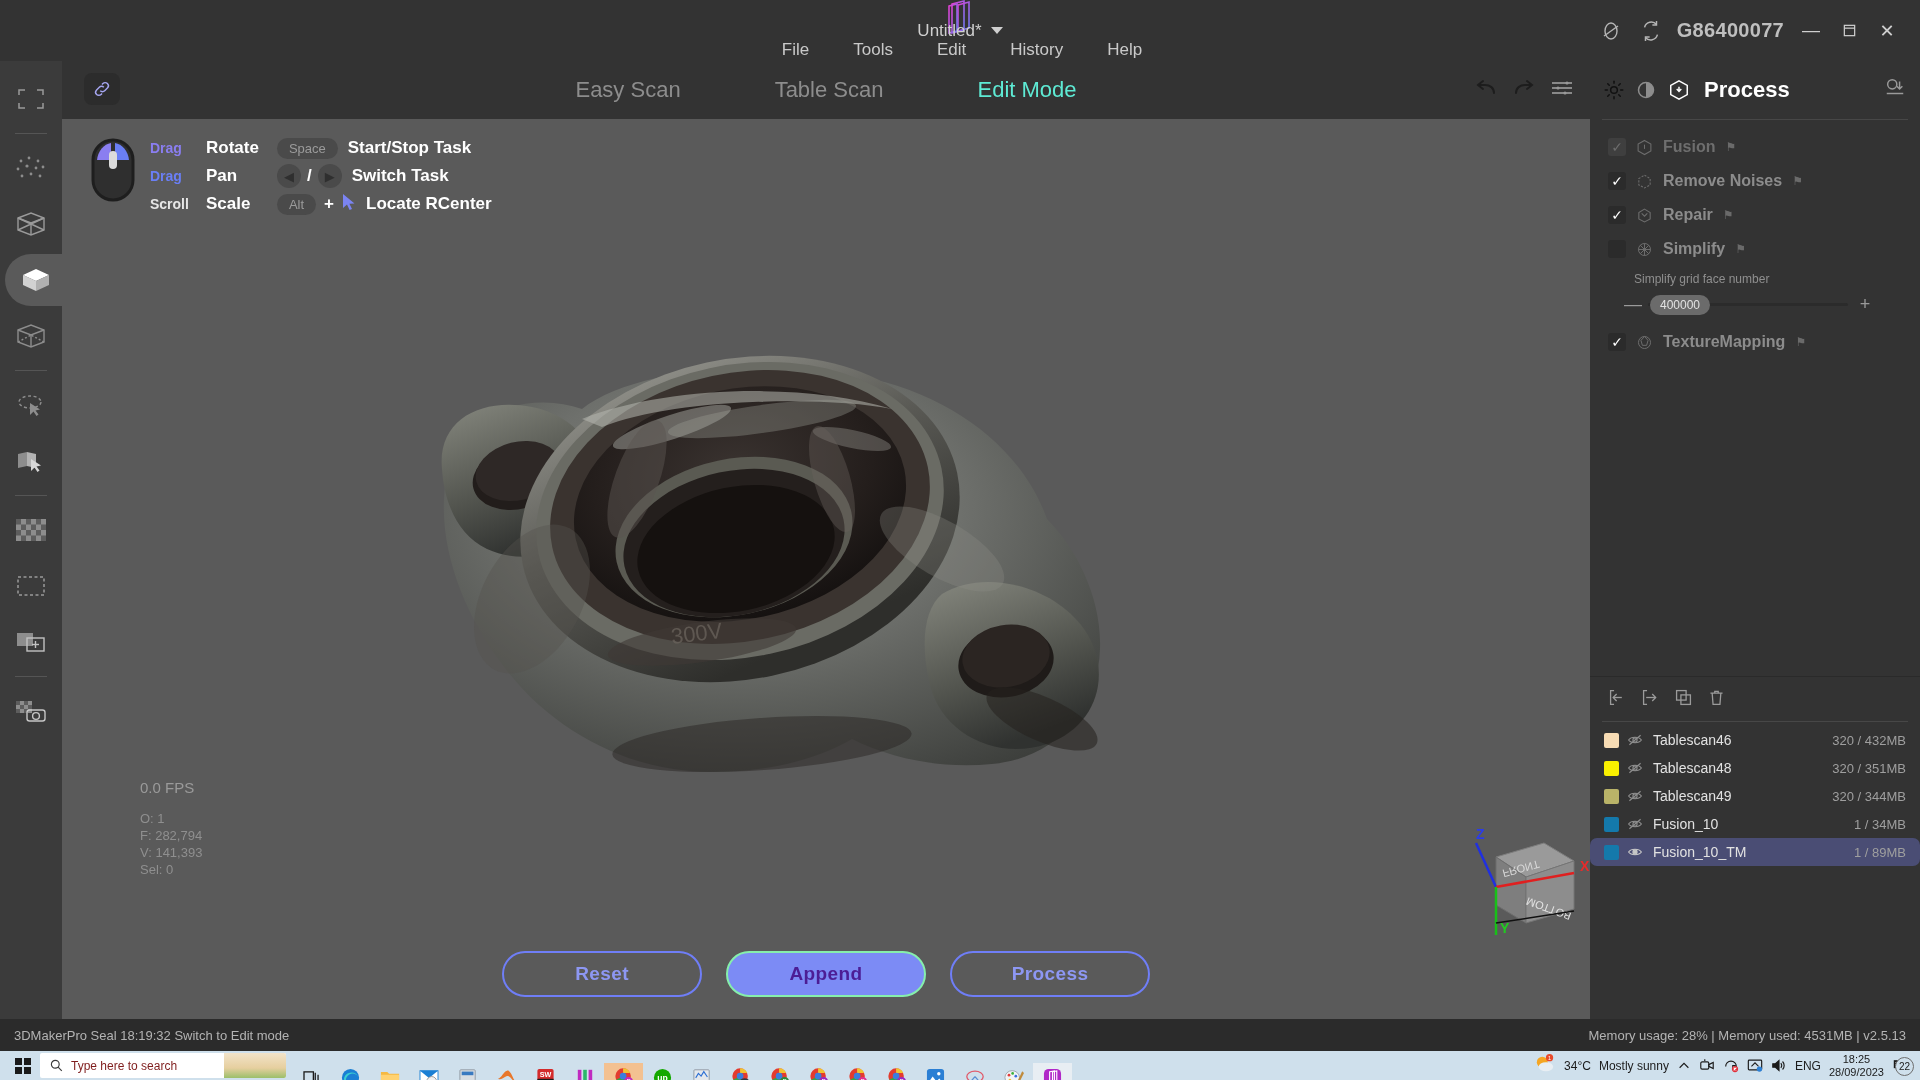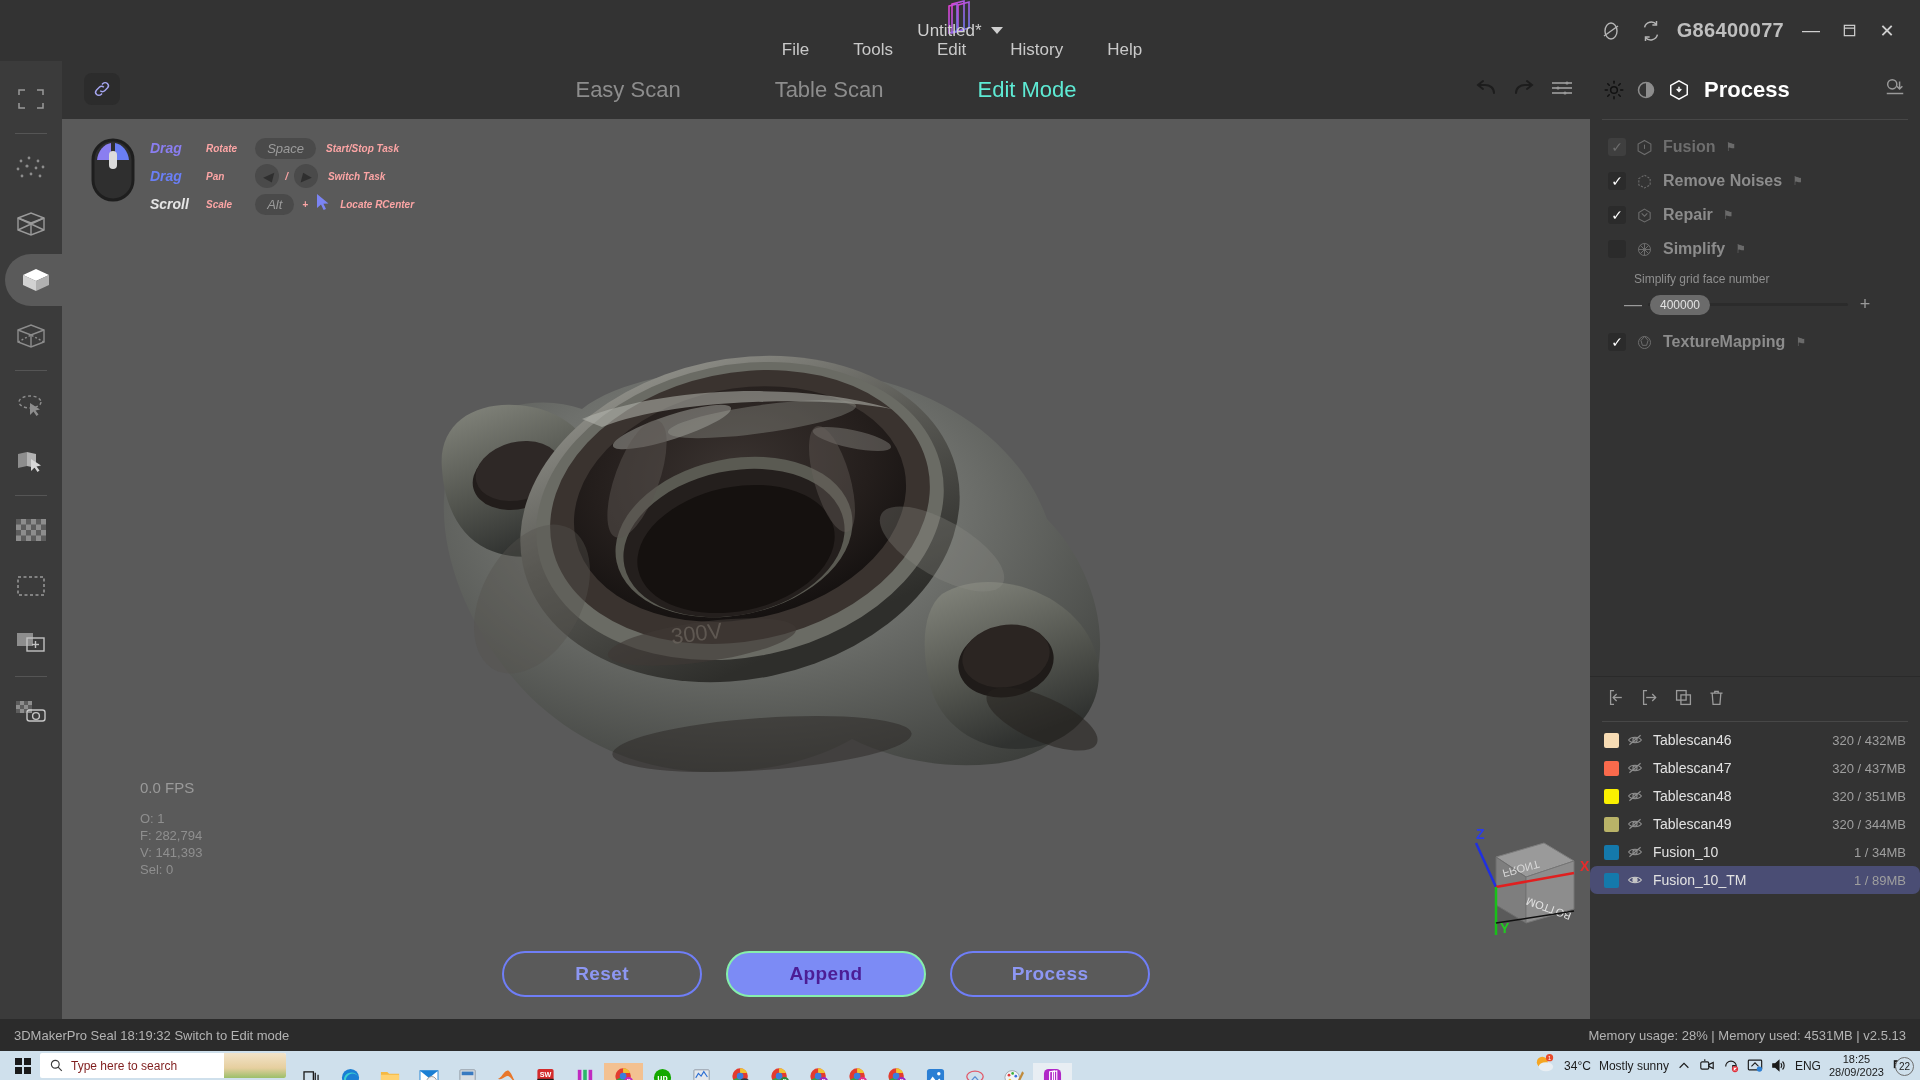--- a/index.html
+++ b/index.html
@@ -71,27 +71,27 @@
   .tabbar-right .ico { color:#1d1d1d; }
 
   .viewport {
     position:absolute; left:0; top:58px; width:1528px; height:900px;
     background:#5a5a5a; overflow:hidden;
   }
 
   
   .legend { position:absolute; left:28px; top:18px; display:flex; align-items:flex-start; gap:14px; }
   .legend-rows { display:flex; gap:18px; }
-  .lg-col { display:flex; flex-direction:column; gap:6px;font-style:italic; }
+  .lg-col { display:flex; flex-direction:column; gap:6px; }
   .lg-row { display:flex; align-items:center; gap:10px; height:22px; }
   .lg-key { font-size:14px; font-weight:bold; width:46px; }
   .lg-k-rot { color:#8a7ef0; }
   .lg-k-pan { color:#6a7ff5; }
   .lg-k-scl { color:#e6e6e6; }
-  .lg-val { color:#fca5a5; font-size:10px; font-weight:bold; }
+  .lg-val { color:#ffffff; font-size:17px; font-weight:bold; }
   .pill {
     background:#4a4a4a; color:#9b9b9b; font-size:13px; border-radius:12px;
     padding:3px 12px; display:inline-flex; align-items:center; justify-content:center;
   }
   .circ { width:24px;height:24px;border-radius:50%; background:#4a4a4a; display:inline-flex;align-items:center;justify-content:center;color:#2f2f2f; font-size:13px;}
 
   
   .stats { position:absolute; left:78px; top:660px; }
   .fps { color:#9a9a9a; font-size:15px; margin-bottom:14px; }
   .stat { color:#8f8f8f; font-size:13px; line-height:17px; }
@@ -728,32 +728,20 @@
           <svg width="16" height="16" viewBox="0 0 20 20" fill="none" stroke="#8e8e8e" stroke-width="1.4">
             <path d="M2 10 C5 5.5, 15 5.5, 18 10 C15 14.5, 5 14.5, 2 10 Z"></path>
               <circle cx="10" cy="10" r="2.6"></circle>
               <line x1="3" y1="16" x2="17" y2="4"></line>
           </svg>
         </span>
         <span class="fname">Tablescan46</span>
         <span class="fsize">320 / 432MB</span>
       </div>
 
-      <div class="frow">
-        <span class="swatch" style="background:#fa6a4c"></span>
-        <span class="eye">
-          <svg width="16" height="16" viewBox="0 0 20 20" fill="none" stroke="#8e8e8e" stroke-width="1.4">
-            <path d="M2 10 C5 5.5, 15 5.5, 18 10 C15 14.5, 5 14.5, 2 10 Z"></path>
-              <circle cx="10" cy="10" r="2.6"></circle>
-              <line x1="3" y1="16" x2="17" y2="4"></line>
-          </svg>
-        </span>
-        <span class="fname">Tablescan47</span>
-        <span class="fsize">320 / 437MB</span>
-      </div>
 
       <div class="frow">
         <span class="swatch" style="background:#faf000"></span>
         <span class="eye">
           <svg width="16" height="16" viewBox="0 0 20 20" fill="none" stroke="#8e8e8e" stroke-width="1.4">
             <path d="M2 10 C5 5.5, 15 5.5, 18 10 C15 14.5, 5 14.5, 2 10 Z"></path>
               <circle cx="10" cy="10" r="2.6"></circle>
               <line x1="3" y1="16" x2="17" y2="4"></line>
           </svg>
         </span>

